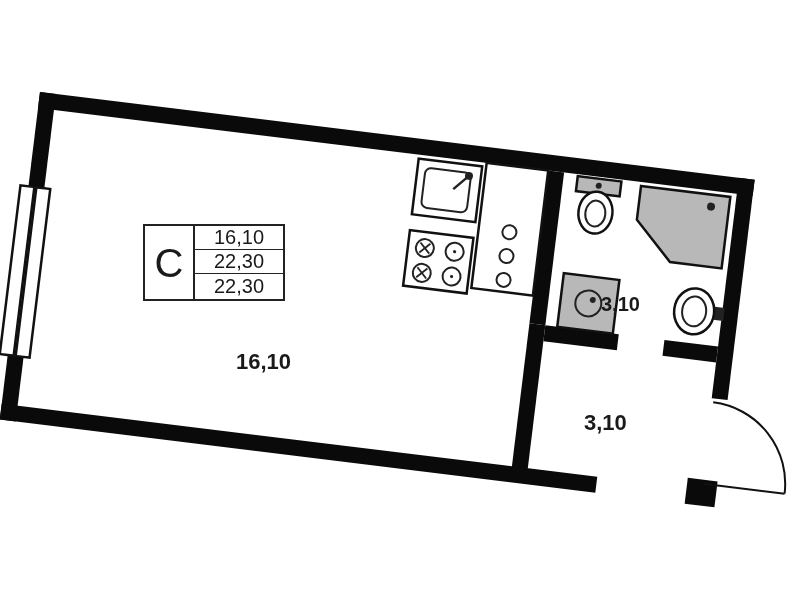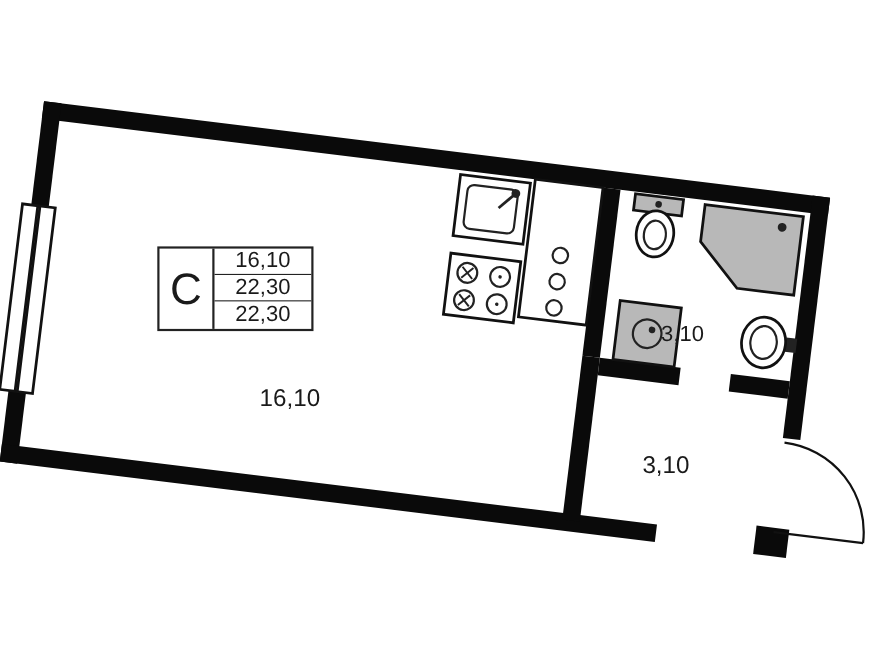--- a/index.html
+++ b/index.html
@@ -51,20 +51,21 @@
     flex:1;
     display:flex;align-items:center;justify-content:center;
     font-size:20px;
     border-top:1.5px solid #222;
   }
   .legend-row:first-child{border-top:none;}
   .room-label{
     position:absolute;
     font-size:22px;
     white-space:nowrap;
+    font-weight:bold;
   }
   .room-label.main{left:236px;top:349px;}
   .room-label.bath{left:601px;top:293px;font-size:20px;}
   .room-label.hall{left:584px;top:410px;}
 </style>
 </head>
 <body>
 
 <div class="stage">
 

